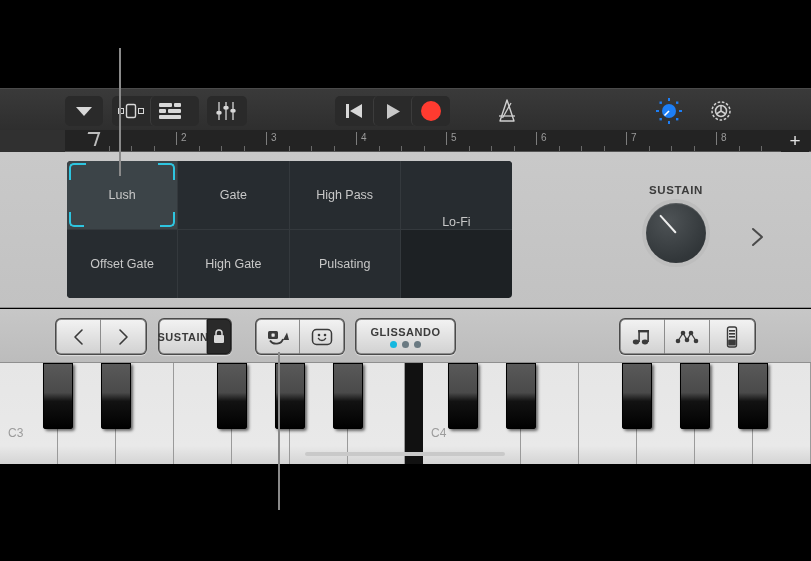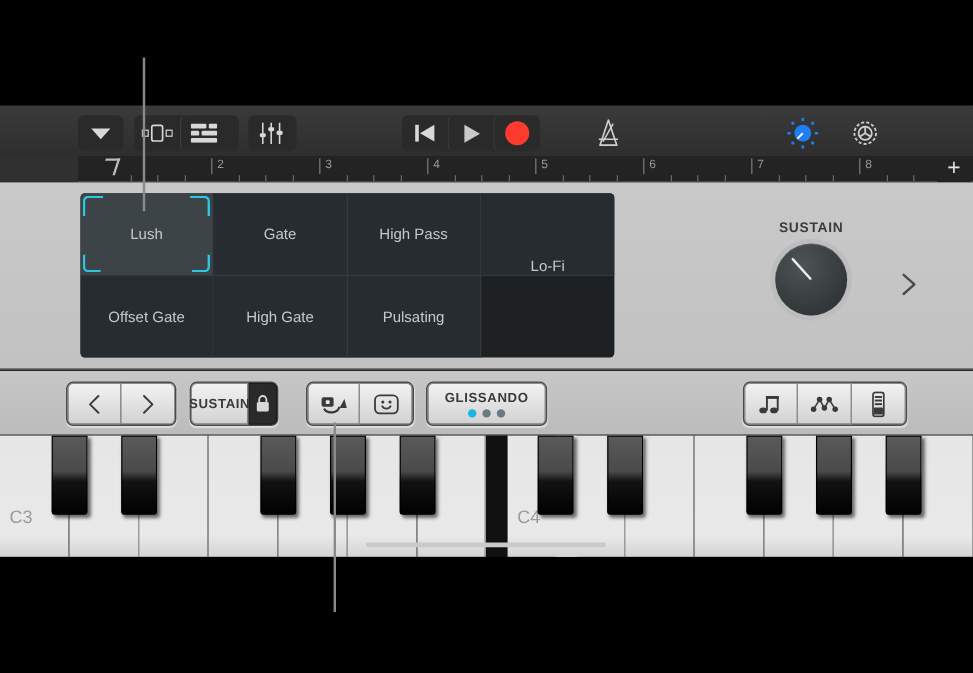--- a/index.html
+++ b/index.html
@@ -155,21 +155,21 @@
   #g-right .kb-btn { width: 45px; }
 
   
   #keyboard { position: absolute; left: 0; top: 363px; width: 811px; height: 101px; background: #111; }
   .wkey {
     position: absolute; top: 0; height: 101px;
     background: linear-gradient(#e6e6e6 0%, #e9e9e9 82%, #d4d4d4 100%);
     border-right: 1px solid #9a9a9a; cursor: pointer;
   }
   .wkey .klabel {
-    position: absolute; left: 8px; bottom: 24px; font-size: 15px; color: #9b9b9b;
+    position: absolute; left: 8px; bottom: 24px; font-size: 12px; color: #9b9b9b;
   }
   .bkey {
     position: absolute; top: 0; width: 30px; height: 66px; z-index: 5; cursor: pointer;
     background: linear-gradient(#5a5a5a 0%, #4a4a4a 45%, #121212 58%, #000 100%);
     border-radius: 0 0 3px 3px;
     box-shadow: 2px 2px 3px rgba(0,0,0,.55), inset 0 0 0 1px #000;
   }
   .scrollbar {
     position: absolute; bottom: 8px; height: 4px; border-radius: 2px;
     background: #c9c9c9; z-index: 8;

